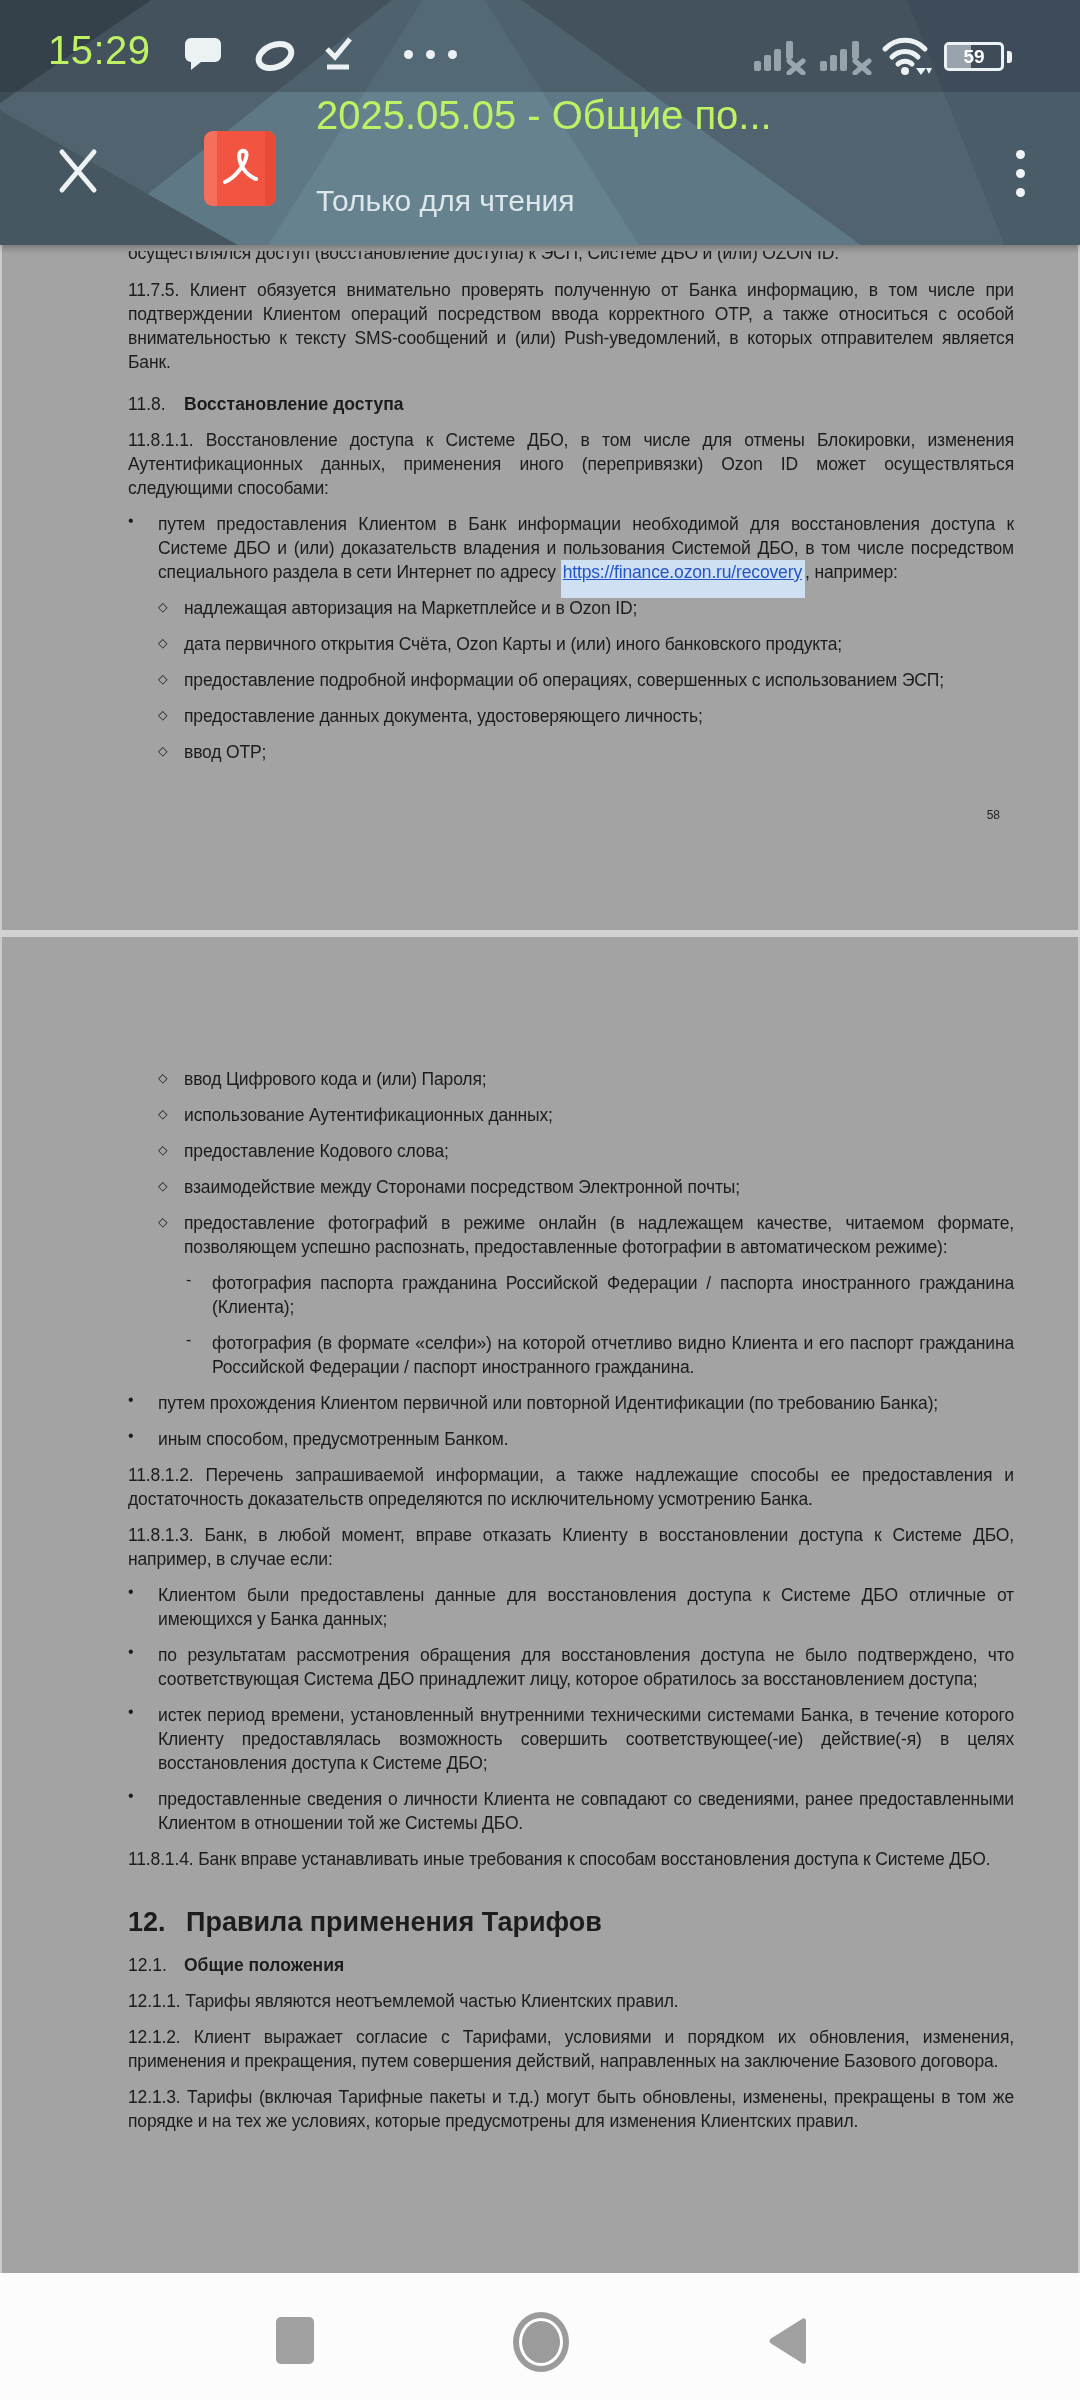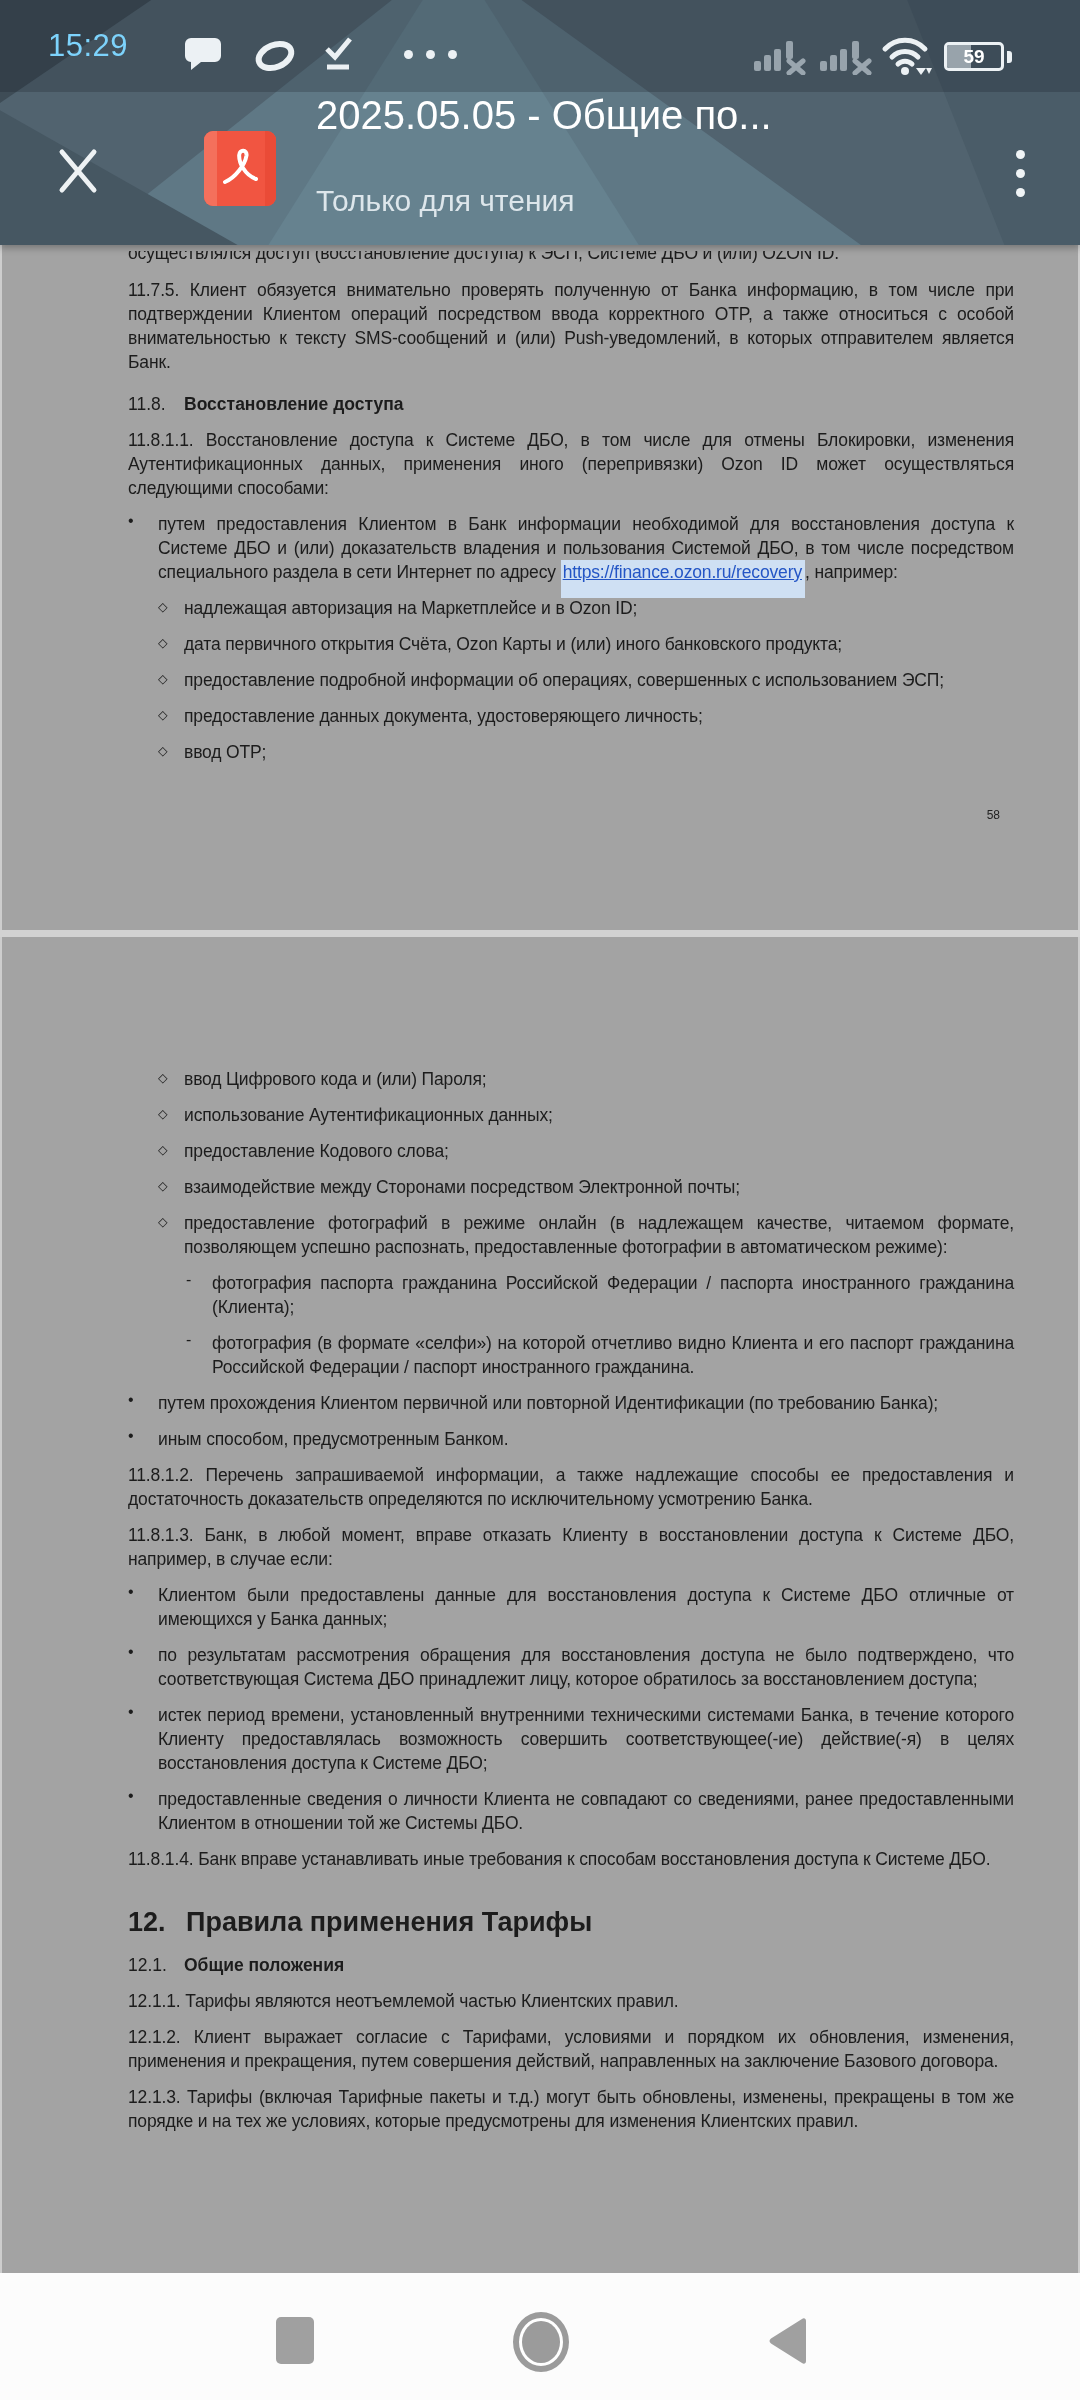--- a/index.html
+++ b/index.html
@@ -12,39 +12,39 @@
        box-shadow:0 3px 7px rgba(0,0,0,.28);z-index:5;}
   .tri{position:absolute;inset:0;}
   .t1{background:#5f7885;clip-path:polygon(42% -20%,2% 120%,86% 120%);}
   .t2{background:#66828f;clip-path:polygon(42% -20%,22% 120%,62% 120%);}
   .t3{background:#465762;clip-path:polygon(0 45%,0 100%,22% 100%);}
   .t4{background:#3e4c56;clip-path:polygon(0 0,14% 0,0 42%);}
   .t5{background:#4a5c68;clip-path:polygon(84% 0,100% 0,100% 100%,93% 100%);}
   .scrim{position:absolute;top:0;left:0;right:0;height:92px;background:rgba(16,24,30,.22);}
 
   .statusbar{position:absolute;top:0;left:0;right:0;height:92px;}
-  .time{position:absolute;left:48px;top:28px;font-size:31px;color:#7dd3fc;letter-spacing:.5px;}
+  .time{position:absolute;left:48px;top:28px;font-size:40px;color:#bef264;letter-spacing:.5px;}
   .sbsvg{position:absolute;}
   .dots3{position:absolute;left:404px;top:50px;display:flex;gap:13px;}
   .dots3 i{width:9px;height:9px;border-radius:50%;background:#ecf1f4;display:block;}
   .battery{position:absolute;left:944px;top:42px;width:60px;height:29px;border:3px solid #ecf1f4;
            border-radius:5px;box-sizing:border-box;overflow:hidden;}
   .bfill{position:absolute;left:0;top:0;bottom:0;width:24px;background:#98a3ab;}
   .battery span{position:absolute;left:0;right:0;top:1px;text-align:center;font-size:19px;
                 font-weight:700;color:#fff;}
   .bnub{position:absolute;left:1007px;top:51px;width:5px;height:12px;background:#ecf1f4;border-radius:0 3px 3px 0;}
 
   .closex{position:absolute;left:54px;top:146px;cursor:pointer;}
   .pdficon{position:absolute;left:204px;top:131px;width:72px;height:75px;border-radius:9px;
            background:#f15541;overflow:hidden;}
   .pdficon .strip{position:absolute;left:0;top:0;bottom:0;width:13px;background:#f4705c;}
   .pdficon .strip2{position:absolute;right:0;top:0;bottom:0;width:11px;background:#ea4b37;}
   .pdficon svg{position:absolute;left:14px;top:15px;}
   .titles{position:absolute;left:316px;top:92px;}
-  .title{font-size:40px;line-height:46px;color:#ffffff;white-space:nowrap;}
+  .title{font-size:40px;line-height:46px;color:#bef264;white-space:nowrap;}
   .subtitle{font-size:30px;line-height:34px;color:#dde6eb;margin-top:46px;}
   .menu{position:absolute;left:1012px;top:146px;display:flex;flex-direction:column;gap:10px;cursor:pointer;padding:4px;}
   .menu i{width:9px;height:9px;border-radius:50%;background:#f0f4f6;display:block;}
 
   
   .doc{position:absolute;top:245px;left:0;width:1080px;}
   .page{background:#a3a3a3;border-left:2px solid #cdcdcd;border-right:2px solid #cdcdcd;
         box-sizing:border-box;overflow:hidden;color:#1c1c1c;}
   .p1{height:685px;padding:6px 64px 0 126px;}
   .p2{height:1336px;padding:118px 64px 0 126px;}
@@ -264,21 +264,21 @@
         <span class="mk">•</span>
           <div class="t">истек период времени, установленный внутренними техническими системами Банка, в течение которого Клиенту предоставлялась возможность совершить соответствующее(-ие) действие(-я) в целях восстановления доступа к Системе ДБО;</div>
       </div>
       <div class="b1">
         <span class="mk">•</span>
           <div class="t">предоставленные сведения о личности Клиента не совпадают со сведениями, ранее предоставленными Клиентом в отношении той же Системы ДБО.</div>
       </div>
       <p class="par">11.8.1.4. Банк вправе устанавливать иные требования к способам восстановления доступа к Системе ДБО.</p>
       <div class="hrow h12">
         <span class="hnum">12.</span>
-        <span class="hlab">Правила применения Тарифы</span>
+        <span class="hlab">Правила применения Тарифов</span>
       </div>
       <div class="hrow">
         <span class="hnum">12.1.</span>
         <span class="hlab">Общие положения</span>
       </div>
       <p class="par">12.1.1. Тарифы являются неотъемлемой частью Клиентских правил.</p>
       <p class="par">12.1.2. Клиент выражает согласие с Тарифами, условиями и порядком их обновления, изменения, применения и прекращения, путем совершения действий, направленных на заключение Базового договора.</p>
       <p class="par">12.1.3. Тарифы (включая Тарифные пакеты и т.д.) могут быть обновлены, изменены, прекращены в том же порядке и на тех же условиях, которые предусмотрены для изменения Клиентских правил.</p>
     </section>
   </main>

